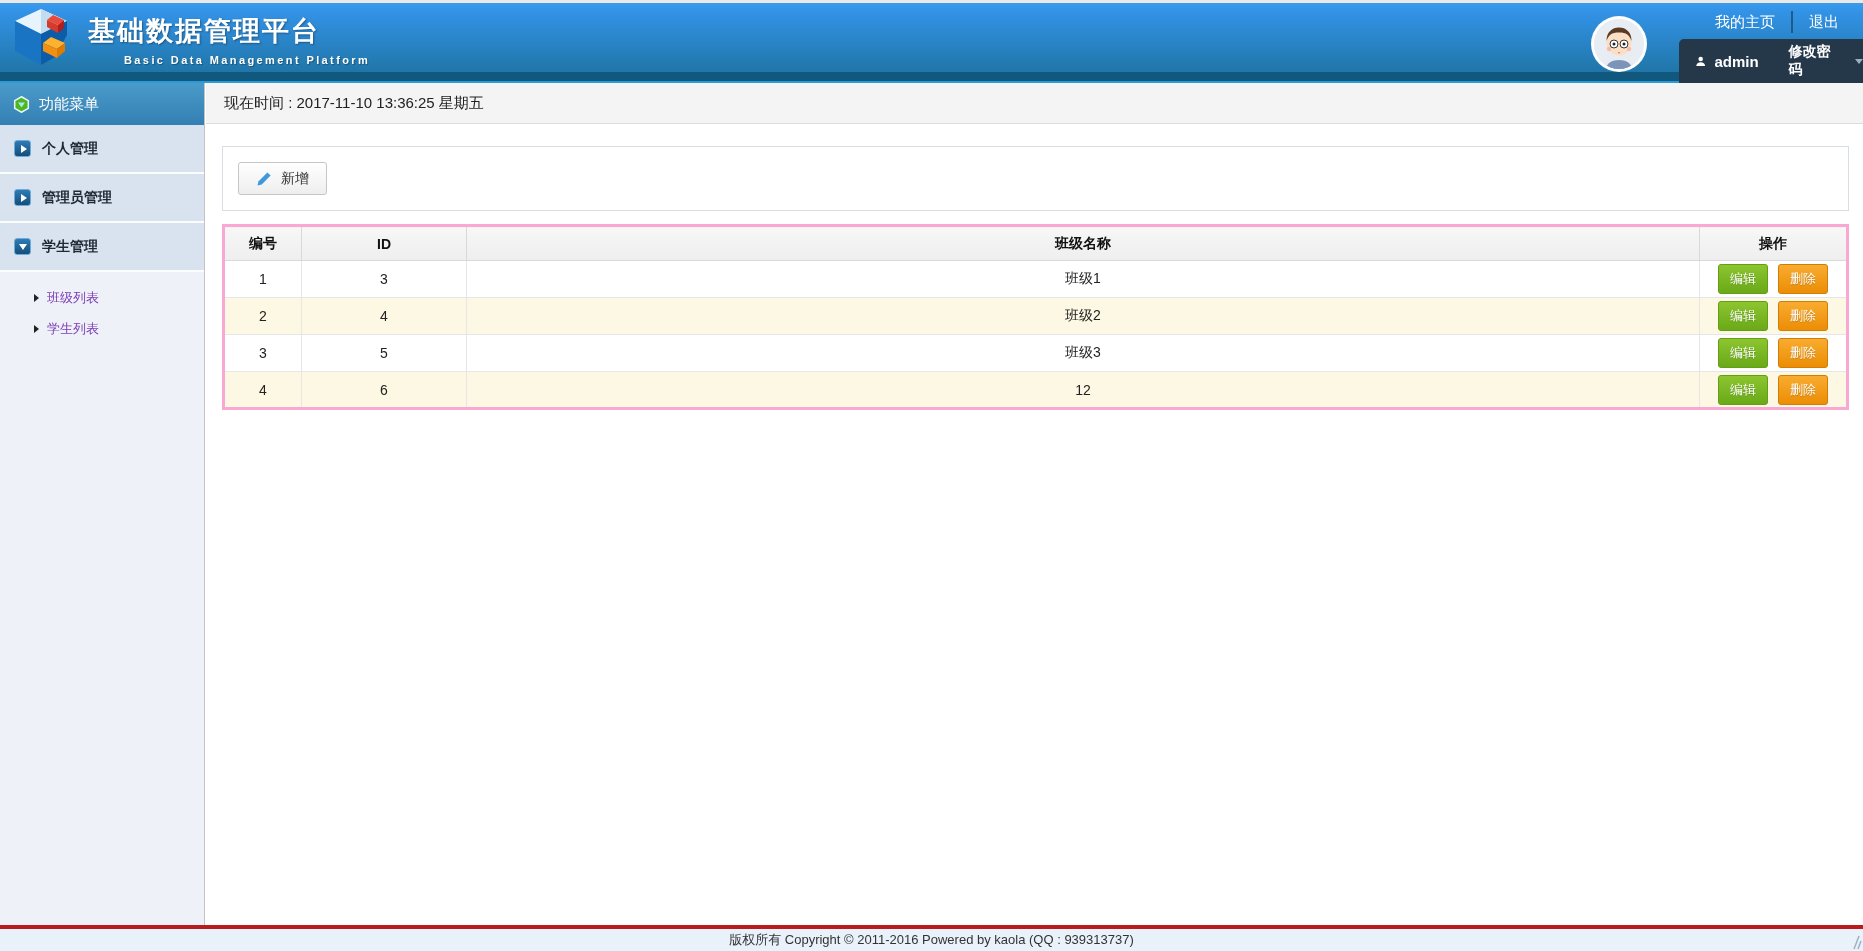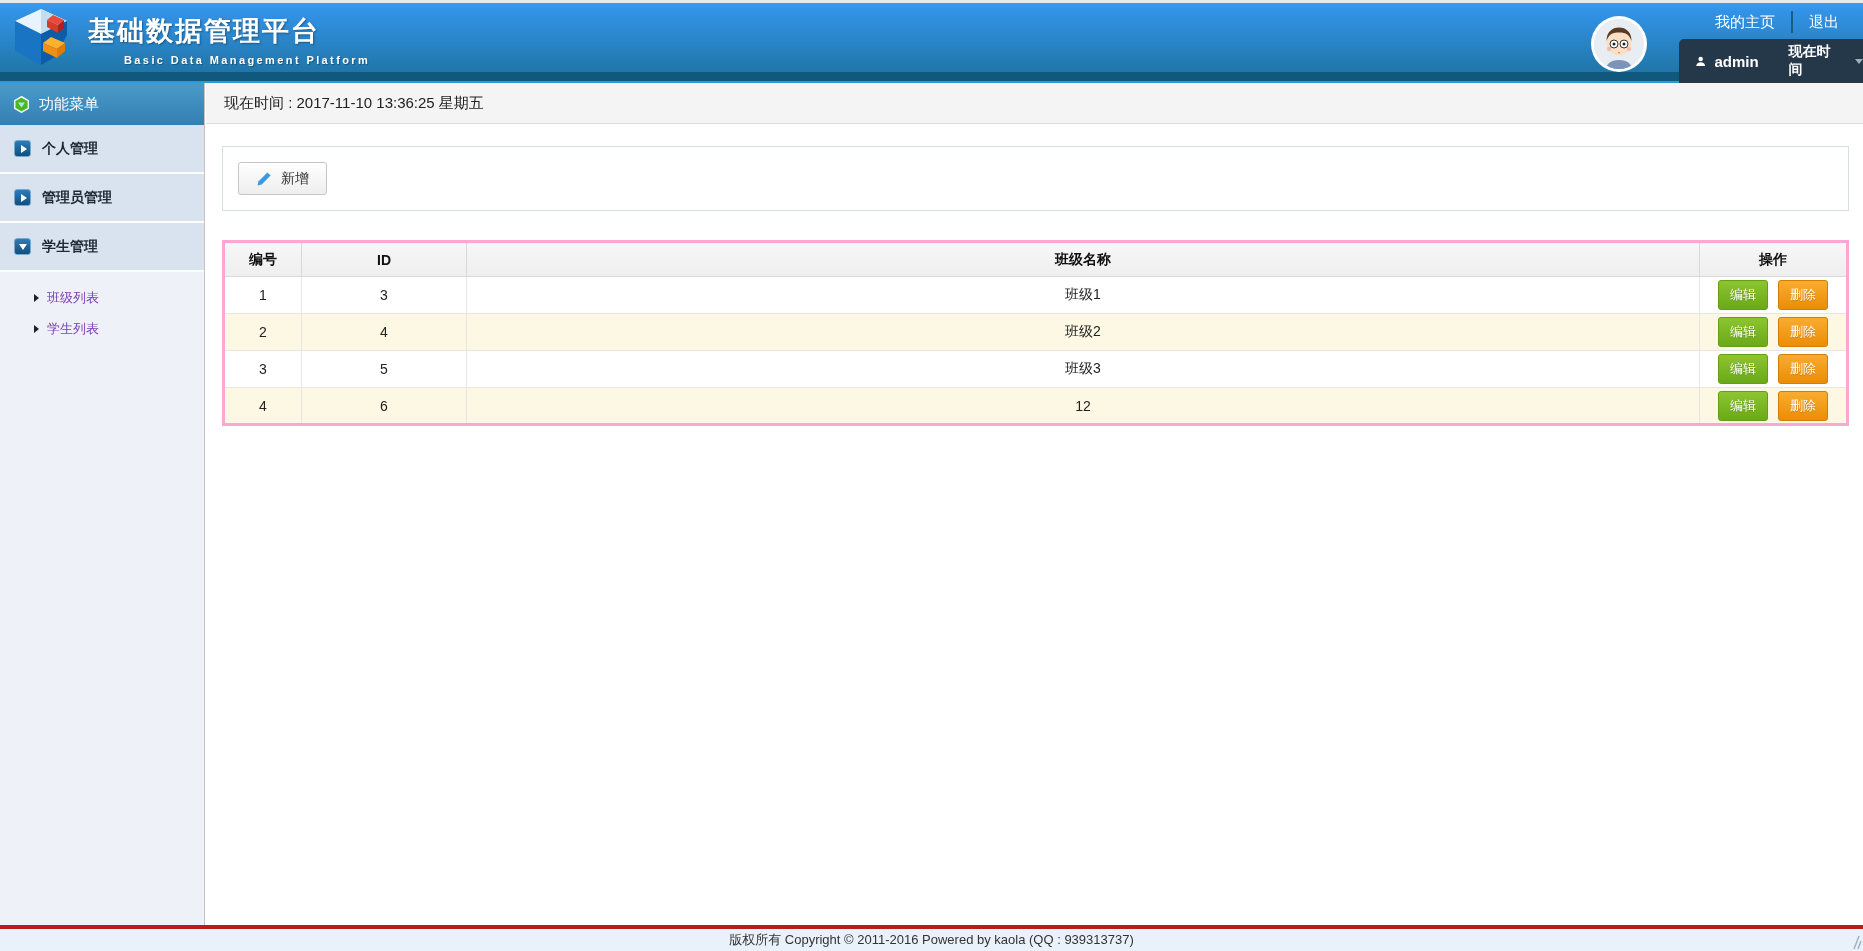--- a/index.html
+++ b/index.html
@@ -67,21 +67,21 @@
   .sub-item { height:31px; display:flex; align-items:center; padding-left:34px; gap:8px; font-size:13px; color:#7d3cb5; cursor:pointer; }
   .bullet { width:0; height:0; border-left:5px solid #222; border-top:4px solid transparent; border-bottom:4px solid transparent; }
 
   
   .main { position:absolute; top:83px; left:206px; right:0; bottom:26px; background:#fff; }
   .time-bar {
     height:41px; background:#f4f4f4; border-bottom:1px solid #dcdcdc;
     display:flex; align-items:center; padding-left:18px; font-size:15px; color:#222;
   }
   .content { padding:22px 14px 0 16px; }
-  .toolbar { border:1px solid #d8dee4; padding:15px; margin-bottom:29px; }
+  .toolbar { border:1px solid #d8dee4; padding:15px; margin-bottom:13px; }
   .add-btn {
     display:inline-flex; align-items:center; gap:9px; height:33px; padding:0 17px;
     background:linear-gradient(180deg,#ffffff,#eeeeee); border:1px solid #c6c6c6;
     border-radius:3px; font-size:14px; color:#333; cursor:pointer;
   }
   table.data { width:100%; border-collapse:collapse; border:3px solid #f9a8d4; font-size:14px; }
   table.data th {
     height:35px; background:linear-gradient(180deg,#f7f7f7,#eeeeee);
     border:1px solid #d9d9d9; font-weight:bold; color:#111; text-align:center;
   }
@@ -128,21 +128,21 @@
     <span class="top-divider"></span>
     <a>退出</a>
   </div>
 
   <div class="user-bar">
     <svg width="15" height="15" viewBox="0 0 16 16">
       <circle cx="8" cy="4.5" r="3.2" fill="#fff"></circle>
       <path d="M1.8 14.5 c0-3.4 2.8-5.6 6.2-5.6 s6.2 2.2 6.2 5.6 z" fill="#fff"></path>
     </svg>
     <span class="username">admin</span>
-    <span class="chg-pwd">现在时间</span>
+    <span class="chg-pwd">修改密码</span>
     <span class="caret-down"></span>
   </div>
 
   <div class="avatar">
     <svg width="50" height="50" viewBox="0 0 50 50">
       <circle cx="25" cy="25" r="25" fill="#e7edf3"></circle>
       <path d="M25 46 c-9 0-14 4-14 6 h28 c0-2-5-6-14-6z" fill="#6e87b0"></path>
       <path d="M11 52 c1-7 6-11 14-11 s13 4 14 11z" fill="#7d94ba"></path>
       <circle cx="25" cy="24" r="12.5" fill="#fbdfc4"></circle>
       <path d="M12.5 22 c0-9 5.5-13.5 12.5-13.5 s12.5 4.5 12.5 13.5 c-2-6-5-8.5-12.5-8.5 s-10.5 2.5-12.5 8.5z" fill="#5b3a24"></path>

